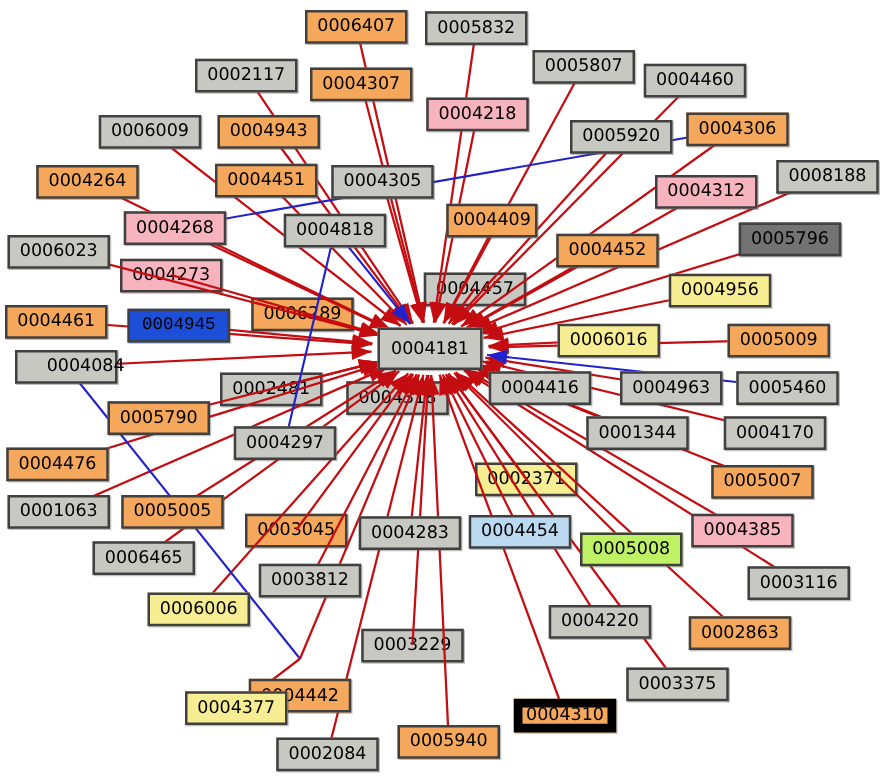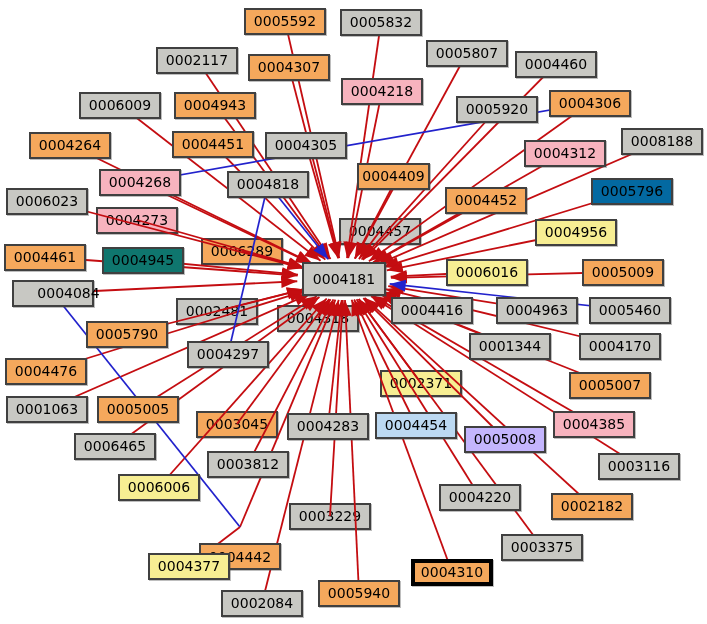--- a/index.html
+++ b/index.html
@@ -10,21 +10,21 @@
   svg.edge-layer{position:absolute;left:0;top:0;z-index:1;}
   .node{
     position:absolute;box-sizing:border-box;
     border:2px solid #404040;
     display:flex;align-items:center;justify-content:center;
     font-size:14px;color:#000;z-index:2;
     box-shadow:1px 1px 0 rgba(70,70,70,0.35);
     cursor:default;white-space:nowrap;
   }
   .node.under{z-index:0;}
-  .node.sel{border:4px solid #000000;}
+  .node.sel{border:7px solid #000000;}
 </style>
 </head>
 <body>
 
 <div class="canvas" style="width: 707px; height: 624px; background: rgb(255, 255, 255);">
   <svg class="edge-layer" width="707" height="624">
     <defs>
         <marker id="ar" markerUnits="userSpaceOnUse" markerWidth="18" markerHeight="14" refX="17" refY="7" orient="auto">
           <path d="M1,1 L17,7 L1,13 Z" fill="#c40d11"></path>
         </marker>
@@ -91,47 +91,47 @@
       <line x1="452" y1="572" x2="351.63772421494895" y2="299.72086291648185" stroke="#c40d11" stroke-width="1.8" marker-end="url(#ar)"></line>
       <line x1="262" y1="603" x2="338.7188439215034" y2="299.8670069443037" stroke="#c40d11" stroke-width="1.8" marker-end="url(#ar)"></line>
       <line x1="359" y1="593" x2="345.00295627522064" y2="299.9952180279521" stroke="#c40d11" stroke-width="1.8" marker-end="url(#ar)"></line>
       <line x1="268" y1="184" x2="328.1802594926218" y2="259.2253243657773" stroke="#2222cc" stroke-width="1.7" marker-end="url(#ab)"></line>
       <line x1="630" y1="310" x2="389.6752131175524" y2="283.95080981344097" stroke="#2222cc" stroke-width="1.7" marker-end="url(#ab)"></line>
       <line x1="140" y1="182" x2="590" y2="103" stroke="#2222cc" stroke-width="1.7"></line>
       <line x1="53" y1="293" x2="240" y2="527" stroke="#2222cc" stroke-width="1.7"></line>
       <line x1="268" y1="184" x2="228" y2="354" stroke="#2222cc" stroke-width="1.7"></line>
       <line x1="240" y1="527" x2="189" y2="566" stroke="#c40d11" stroke-width="1.8"></line>
     </svg>
-<div class="node" style="left: 244px; top: 7.5px; width: 82px; height: 27px; background: rgb(245, 168, 92);">0005592</div>
+<div class="node" style="left: 244px; top: 7.5px; width: 82px; height: 27px; background: rgb(245, 168, 92);">0006407</div>
     <div class="node" style="left: 340px; top: 8.5px; width: 82px; height: 27px; background: rgb(200, 200, 195);">0005832</div>
     <div class="node" style="left: 156px; top: 46.5px; width: 82px; height: 27px; background: rgb(200, 200, 195);">0002117</div>
     <div class="node" style="left: 248px; top: 53.5px; width: 82px; height: 27px; background: rgb(245, 168, 92);">0004307</div>
     <div class="node" style="left: 426px; top: 39.5px; width: 82px; height: 27px; background: rgb(200, 200, 195);">0005807</div>
     <div class="node" style="left: 515px; top: 50.5px; width: 82px; height: 27px; background: rgb(200, 200, 195);">0004460</div>
     <div class="node" style="left: 341px; top: 77.5px; width: 82px; height: 27px; background: rgb(247, 179, 190);">0004218</div>
     <div class="node" style="left: 79px; top: 91.5px; width: 82px; height: 27px; background: rgb(200, 200, 195);">0006009</div>
     <div class="node" style="left: 174px; top: 91.5px; width: 82px; height: 27px; background: rgb(245, 168, 92);">0004943</div>
     <div class="node" style="left: 456px; top: 95.5px; width: 82px; height: 27px; background: rgb(200, 200, 195);">0005920</div>
     <div class="node" style="left: 549px; top: 89.5px; width: 82px; height: 27px; background: rgb(245, 168, 92);">0004306</div>
     <div class="node" style="left: 29px; top: 131.5px; width: 82px; height: 27px; background: rgb(245, 168, 92);">0004264</div>
     <div class="node" style="left: 172px; top: 130.5px; width: 82px; height: 27px; background: rgb(245, 168, 92);">0004451</div>
     <div class="node" style="left: 265px; top: 131.5px; width: 82px; height: 27px; background: rgb(200, 200, 195);">0004305</div>
     <div class="node" style="left: 524px; top: 139.5px; width: 82px; height: 27px; background: rgb(247, 179, 190);">0004312</div>
     <div class="node" style="left: 621px; top: 127.5px; width: 82px; height: 27px; background: rgb(200, 200, 195);">0008188</div>
     <div class="node" style="left: 99px; top: 168.5px; width: 82px; height: 27px; background: rgb(247, 179, 190);">0004268</div>
     <div class="node" style="left: 227px; top: 170.5px; width: 82px; height: 27px; background: rgb(200, 200, 195); text-align: right;">0004818</div>
     <div class="node" style="left: 357px; top: 162.5px; width: 73px; height: 27px; background: rgb(245, 168, 92);">0004409</div>
-    <div class="node" style="left: 591px; top: 177.5px; width: 82px; height: 27px; background: #0369a1;">0005796</div>
+    <div class="node" style="left: 591px; top: 177.5px; width: 82px; height: 27px; background: #737373;">0005796</div>
     <div class="node" style="left: 6px; top: 187.5px; width: 82px; height: 27px; background: rgb(200, 200, 195);">0006023</div>
     <div class="node under" style="left: 96px; top: 206.5px; width: 82px; height: 27px; background: rgb(247, 179, 190);">0004273</div>
     <div class="node" style="left: 445px; top: 186.5px; width: 82px; height: 27px; background: rgb(245, 168, 92);">0004452</div>
     <div class="node" style="left: 535px; top: 218.5px; width: 82px; height: 27px; background: rgb(247, 238, 147);">0004956</div>
     <div class="node under" style="left: 339px; top: 217.5px; width: 82px; height: 27px; background: rgb(200, 200, 195);">0004457</div>
     <div class="node" style="left: 4px; top: 243.5px; width: 82px; height: 27px; background: rgb(245, 168, 92);">0004461</div>
-    <div class="node" style="left: 102px; top: 246.5px; width: 82px; height: 27px; background: #0f766e;">0004945</div>
+    <div class="node" style="left: 102px; top: 246.5px; width: 82px; height: 27px; background: #1d4ed8; font-family: Liberation Mono, monospace;">0004945</div>
     <div class="node under" style="left: 201px; top: 237.5px; width: 82px; height: 27px; background: rgb(245, 168, 92);">0006289</div>
     <div class="node" style="left: 446px; top: 258.5px; width: 82px; height: 27px; background: rgb(247, 238, 147);">0006016</div>
     <div class="node" style="left: 582px; top: 258.5px; width: 82px; height: 27px; background: rgb(245, 168, 92);">0005009</div>
     <div class="node" style="left: 302px; top: 262px; width: 84px; height: 34px; background: rgb(200, 200, 195);">0004181</div>
     <div class="node" style="left: 12px; top: 279.5px; width: 82px; height: 27px; background: rgb(200, 200, 195); padding-left: 31px;">0004084</div>
     <div class="node under" style="left: 176px; top: 297.5px; width: 82px; height: 27px; background: rgb(200, 200, 195);">0002481</div>
     <div class="node under" style="left: 277px; top: 304.5px; width: 82px; height: 27px; background: rgb(200, 200, 195);">0004318</div>
     <div class="node" style="left: 391px; top: 296.5px; width: 82px; height: 27px; background: rgb(200, 200, 195);">0004416</div>
     <div class="node" style="left: 496px; top: 296.5px; width: 82px; height: 27px; background: rgb(200, 200, 195);">0004963</div>
     <div class="node" style="left: 589px; top: 296.5px; width: 82px; height: 27px; background: rgb(200, 200, 195);">0005460</div>
@@ -141,27 +141,27 @@
     <div class="node" style="left: 187px; top: 340.5px; width: 82px; height: 27px; background: rgb(200, 200, 195);">0004297</div>
     <div class="node" style="left: 5px; top: 357.5px; width: 82px; height: 27px; background: rgb(245, 168, 92);">0004476</div>
     <div class="node under" style="left: 380px; top: 369.5px; width: 82px; height: 27px; background: rgb(247, 238, 147);">0002371</div>
     <div class="node" style="left: 569px; top: 371.5px; width: 82px; height: 27px; background: rgb(245, 168, 92);">0005007</div>
     <div class="node" style="left: 6px; top: 395.5px; width: 82px; height: 27px; background: rgb(200, 200, 195);">0001063</div>
     <div class="node" style="left: 97px; top: 395.5px; width: 82px; height: 27px; background: rgb(245, 168, 92);">0005005</div>
     <div class="node under" style="left: 196px; top: 410.5px; width: 82px; height: 27px; background: rgb(245, 168, 92);">0003045</div>
     <div class="node" style="left: 287px; top: 412.5px; width: 82px; height: 27px; background: rgb(200, 200, 195);">0004283</div>
     <div class="node" style="left: 375px; top: 411.5px; width: 82px; height: 27px; background: rgb(188, 217, 242);">0004454</div>
     <div class="node" style="left: 553px; top: 410.5px; width: 82px; height: 27px; background: rgb(247, 179, 190);">0004385</div>
-    <div class="node" style="left: 464px; top: 425.5px; width: 82px; height: 27px; background: #c4b5fd;">0005008</div>
+    <div class="node" style="left: 464px; top: 425.5px; width: 82px; height: 27px; background: #bef264;">0005008</div>
     <div class="node" style="left: 74px; top: 432.5px; width: 82px; height: 27px; background: rgb(200, 200, 195);">0006465</div>
     <div class="node" style="left: 598px; top: 452.5px; width: 82px; height: 27px; background: rgb(200, 200, 195);">0003116</div>
     <div class="node" style="left: 207px; top: 450.5px; width: 82px; height: 27px; background: rgb(200, 200, 195);">0003812</div>
     <div class="node" style="left: 118px; top: 473.5px; width: 82px; height: 27px; background: rgb(247, 238, 147);">0006006</div>
     <div class="node" style="left: 439px; top: 483.5px; width: 82px; height: 27px; background: rgb(200, 200, 195);">0004220</div>
-    <div class="node" style="left: 551px; top: 492.5px; width: 82px; height: 27px; background: rgb(245, 168, 92);">0002182</div>
+    <div class="node" style="left: 551px; top: 492.5px; width: 82px; height: 27px; background: rgb(245, 168, 92);">0002863</div>
     <div class="node under" style="left: 289px; top: 502.5px; width: 82px; height: 27px; background: rgb(200, 200, 195);">0003229</div>
     <div class="node" style="left: 199px; top: 543px; width: 82px; height: 27px; background: rgb(245, 168, 92);">0004442</div>
     <div class="node" style="left: 501px; top: 533.5px; width: 82px; height: 27px; background: rgb(200, 200, 195);">0003375</div>
     <div class="node" style="left: 148px; top: 552.5px; width: 82px; height: 27px; background: rgb(247, 238, 147);">0004377</div>
     <div class="node sel" style="left: 411px; top: 558.5px; width: 82px; height: 27px; background: rgb(245, 168, 92);">0004310</div>
     <div class="node" style="left: 221px; top: 589.5px; width: 82px; height: 27px; background: rgb(200, 200, 195);">0002084</div>
     <div class="node" style="left: 318px; top: 579.5px; width: 82px; height: 27px; background: rgb(245, 168, 92);">0005940</div>
   </div>
 
 </body></html>

